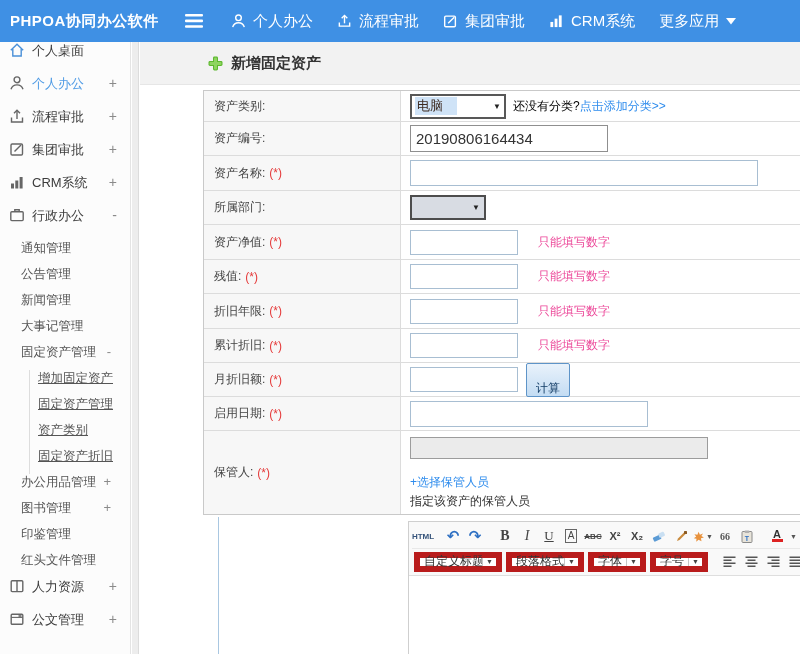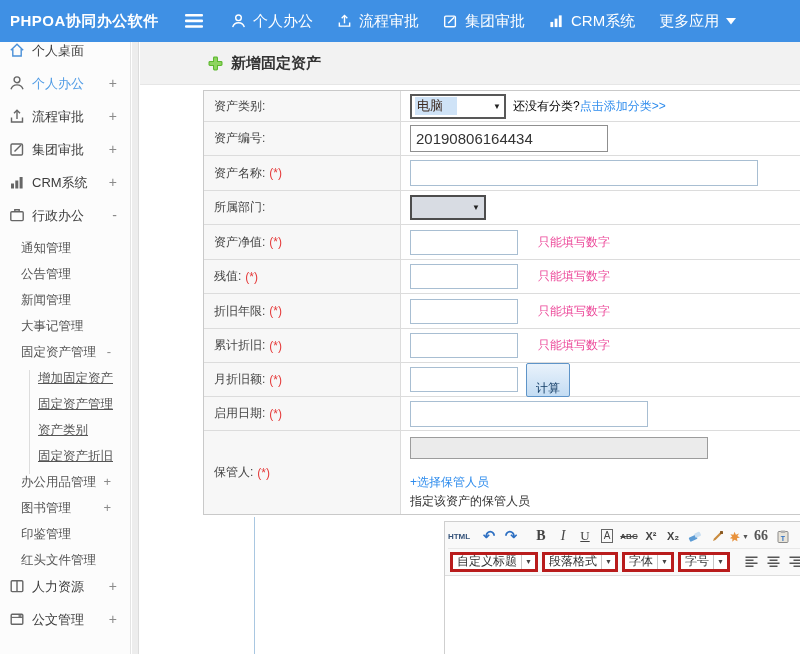--- a/index.html
+++ b/index.html
@@ -69,43 +69,43 @@
   button.calc-btn { margin-left:8px; height:23px; padding:16px 9px; font-size:12px; color:#123c66;
                     border:1px solid #5e94c8; border-radius:2px; cursor:pointer;
                     background:linear-gradient(#e9f2fb,#c3dcf3); font-family:"Liberation Sans",sans-serif; }
   .keeper-cell { flex-direction:column; align-items:flex-start; justify-content:center; padding:6px 0 4px 9px; }
   textarea.keeper-area { width:298px; height:50px; background:#ebebeb; border:1px solid #9c9c9c; resize:none; }
   .keeper-link { font-size:12px; margin-top:15px; }
   .keeper-note { font-size:12px; color:#333; margin-top:2px; }
 
   
   .editor-panel { position:absolute; left:78px; top:475px; right:0; bottom:0; background:#fff;
-                  border-left:1px solid #a9c7e1;margin-left:36px; }
+                  border-left:1px solid #a9c7e1; }
   .editor-box { position:absolute; left:189px; top:4px; width:398px; bottom:-2px;
                 border:1px solid #cfcfcf; background:#fff; }
   .ed-toolbar { background:#f9f9f9; border-bottom:1px solid #dedede; padding:2px 3px 1px 3px; }
   .ed-row { display:flex; align-items:center; height:24px; }
   .ed-row2 { height:26px; border-top:1px solid #e8e8e8; }
   .ed-btn { min-width:20px; height:20px; display:flex; align-items:center; justify-content:center;
             margin:0 1px; cursor:pointer; color:#444; font-size:12px; border-radius:2px; }
   .ed-sep { width:1px; height:16px; background:#d4d4d4; margin:0 4px; }
   .ed-src { font-size:8px; font-weight:bold; color:#35537a; letter-spacing:0; }
   .ed-undo { color:#2d6fc2; font-size:15px; font-weight:bold; }
   .ed-b { font-weight:bold; font-family:"Liberation Serif",serif; font-size:14px; }
   .ed-i { font-style:italic; font-family:"Liberation Serif",serif; font-size:14px; }
   .ed-u { text-decoration:underline; font-family:"Liberation Serif",serif; font-size:13px; }
   .ed-abox { border:1px solid #666; font-size:10px; padding:0 2px; line-height:12px; }
   .ed-abc { font-size:8px; text-decoration:line-through; font-weight:bold; }
   .ed-sup, .ed-sub { font-size:11px; font-weight:bold; }
-  .ed-66 { font-family:"Liberation Serif",serif; font-weight:bold; font-size:14px; color:#555; }
+  .ed-66 { font-family:"Liberation Serif",serif; font-weight:bold; font-size:10px; color:#555; }
   .ed-caret { font-size:7px; color:#555; margin-left:2px; }
   .ed-fontcolor { flex-direction:column; line-height:9px; }
   .ed-fontcolor .fc-a { font-size:11px; font-weight:bold; color:#333; }
   .ed-fontcolor .fc-bar { width:11px; height:3px; background:#d22; }
-  .ed-select { display:flex; align-items:center; height:20px; background:#fff; border:3px solid #b91c1c;
+  .ed-select { display:flex; align-items:center; height:20px; background:#fff; border:6px solid #b91c1c;
                margin:0 2px; font-size:12px; color:#333; cursor:pointer; }
   .ed-select .es-label { padding:0 4px; flex:1; white-space:nowrap; overflow:hidden; }
   .ed-select .es-caret { width:14px; border-left:1px solid #c6c6c6; align-self:stretch; display:flex;
                          align-items:center; justify-content:center; font-size:7px; color:#444; }
   .ed-canvas { position:absolute; left:0; right:0; top:57px; bottom:0; background:#fff; }
 
   svg { display:block; }
 </style>
 </head>
 <body>

